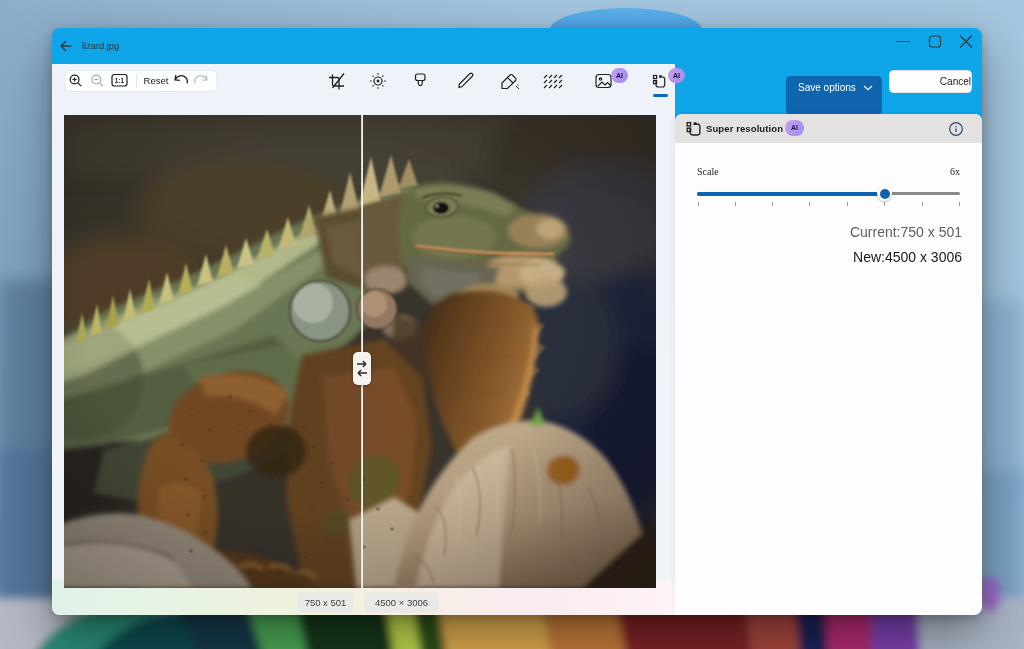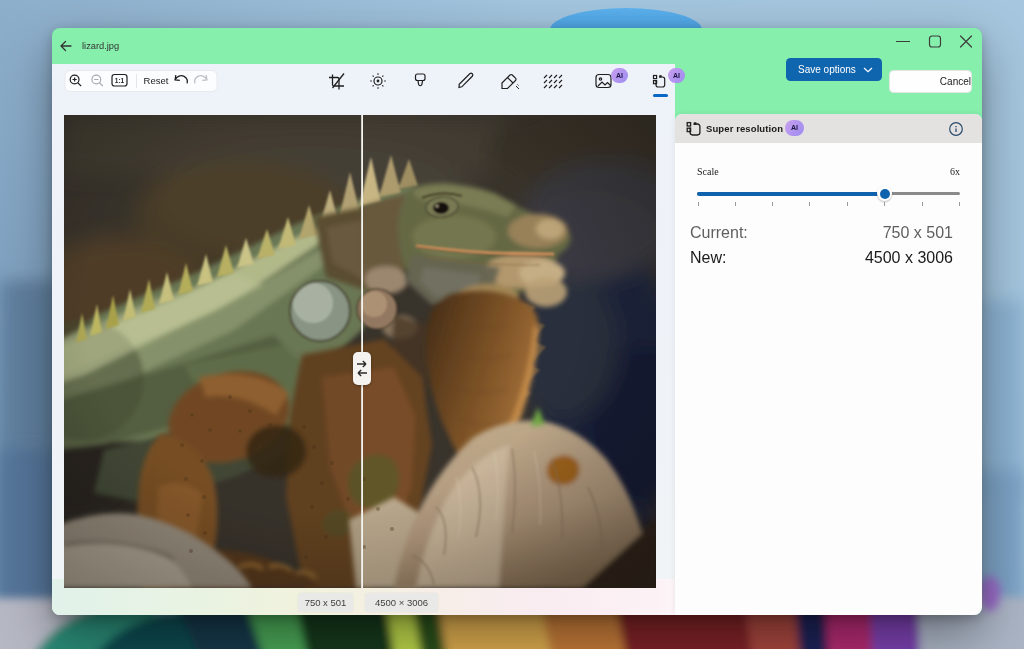--- a/index.html
+++ b/index.html
@@ -1,19 +1,19 @@
 <!DOCTYPE html>
 <html><head>
 <meta charset="utf-8">
 <style>
   * { margin:0; padding:0; box-sizing:border-box; }
   html,body { width:1024px; height:649px; overflow:hidden; font-family:"Liberation Sans", sans-serif; }
   #desktop { position:absolute; left:0; top:0; width:1024px; height:649px; }
   #win { position:absolute; left:52px; top:28px; width:930px; height:587px;
-         background:#86efac; border-radius:8px; box-shadow:0 20px 50px rgba(0,0,0,0.38), 0 4px 12px rgba(0,0,0,0.22);
+         background:#0ea5e9; border-radius:8px; box-shadow:0 20px 50px rgba(0,0,0,0.38), 0 4px 12px rgba(0,0,0,0.22);
          overflow:hidden; }
   #canvasarea { position:absolute; left:0; top:36px; width:623px; height:551px;
        background:linear-gradient(180deg,#eef2f9 0%, #eff3f8 60%, #f0f4f6 100%); }
   #tintstrip { position:absolute; left:0; top:551px; width:675px; height:36px;
        background:linear-gradient(90deg,#e1f2ea 0%, #e9f3e2 22%, #f1f2dd 38%, #f6eee6 55%, #f9ecf1 72%, #fcf1f5 88%, #fdfbfc 100%); }
   #photo { position:absolute; left:12px; top:87px; width:592px; height:473px; }
   .badge { position:absolute; top:565px; height:19px; background:#e9e9e7; border-radius:3px;
        font-size:9.5px; color:#3f3f3f; text-align:center; line-height:19px; box-shadow:0 0 0 0.5px rgba(0,0,0,0.04); }
   #panel { position:absolute; left:623px; top:86px; width:307px; height:501px; background:#fdfdfd;
        border-radius:7px 7px 0 0; box-shadow:0 0 6px rgba(0,0,0,0.08); }
@@ -21,21 +21,21 @@
   #ptitle { position:absolute; left:31px; top:8.5px; font-size:9.5px; font-weight:700; letter-spacing:0.1px; color:#191919; }
   .aipill { position:absolute; border-radius:9px; background:linear-gradient(125deg,#c9a0ee 0%, #b094f0 55%, #9e8cf0 100%);
        color:#1d1440; font-size:7px; font-weight:700; text-align:center; }
   #prow1 { position:absolute; left:22px; top:52px; width:263px; font-size:10px; color:#1b1b1b;font-family:Liberation Serif, serif; }
   #track { position:absolute; left:22px; top:77.5px; width:263px; height:3.5px; border-radius:2px; background:#8a8a8a; }
   #trackfill { position:absolute; left:0; top:0; width:187px; height:4px; border-radius:2px; background:#0f62ad; }
   #thumb { position:absolute; left:202px; top:72px; width:15px; height:15px; border-radius:50%;
        background:#fff; box-shadow:0 1px 2px rgba(0,0,0,0.25); }
   #thumb::after { content:""; position:absolute; left:2.5px; top:2.5px; width:10px; height:10px; border-radius:50%; background:#0f62ad; }
   .tick { position:absolute; top:88px; width:1px; height:4px; background:#9a9a9a; }
-  .prow { position:absolute; left:15px; width:263px; font-size:16px; }
+  .prow { position:absolute; left:24px; width:263px; font-size:14px;text-align:right; }
   .right { float:right; }
 </style>
 </head>
 <body>
 <div id="desktop">
 <svg width="1024" height="649" viewBox="0 0 1024 649">
   <defs>
     <linearGradient id="sky" x1="0" y1="0.8" x2="1" y2="0.1">
       <stop offset="0" stop-color="#7495b6"></stop>
           <stop offset="0.4" stop-color="#8fb0cc"></stop>
@@ -168,21 +168,21 @@
       <path d="M607 15 h3.5 a2.2 2.2 0 0 1 2.2 2.2 v5.6 a2.2 2.2 0 0 1 -2.2 2.2 h-4.3 a2.2 2.2 0 0 1 -2.2 -2.2 v-4.6"></path>
       <rect x="601.5" y="13.5" width="3.1" height="3.1"></rect>
       <rect x="601.5" y="18.6" width="3.1" height="3.1"></rect>
       <rect x="607.3" y="13.2" width="2.4" height="2.4" fill="#1f1f1f" stroke="none"></rect>
     </g>
   </svg>
   <div class="aipill" style="left:559px;top:40px;width:17px;height:15px;line-height:15px;">AI</div>
   <div class="aipill" style="left:616px;top:40px;width:17px;height:15px;line-height:15px;">AI</div>
   <div style="position:absolute;left:601px;top:66px;width:15px;height:3px;border-radius:1.5px;background:#0968c3"></div>
 
-  <div style="position:absolute;left:734px;top:30px;width:96px;height:23px;background:#1065af;border-radius:4.5px;color:#fff;font-size:10px;line-height:23px;">
+  <div style="position:absolute;left:734px;top:48px;width:96px;height:39px;background:#1065af;border-radius:4.5px;color:#fff;font-size:10px;line-height:23px;">
     <span style="margin-left:12px">Save options</span>
     <svg width="10" height="8" style="position:absolute;right:9px;top:8px">
         <path d="M1 2 l4 3.6 L9 2" stroke="#fff" stroke-width="1.2" fill="none"></path>
       </svg>
   </div>
   <div style="position:absolute;left:837px;top:42px;width:83px;height:23px;background:#fefefe;border:1px solid #e4e4e4;border-radius:4.5px;color:#1a1a1a;font-size:10px;line-height:21px;text-align:right;">Cancel</div>
 
   <div id="photo">
   <svg width="592" height="473" viewBox="0 0 592 473">
     <defs>

